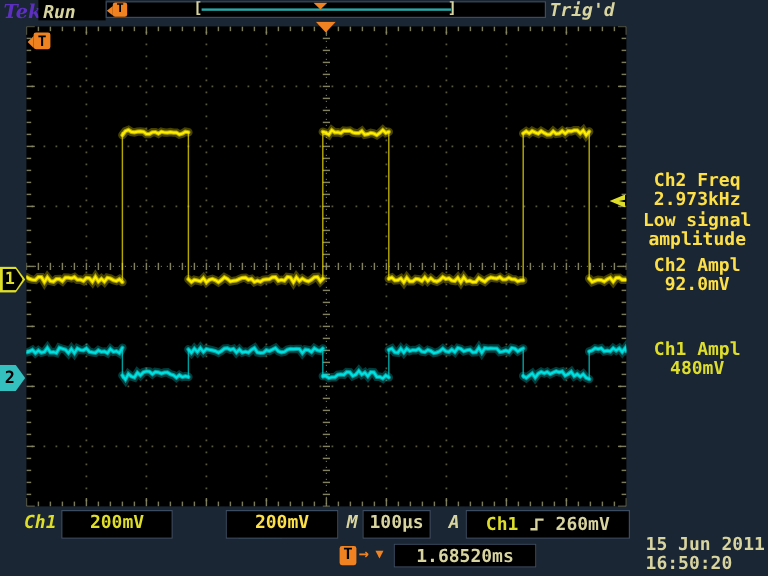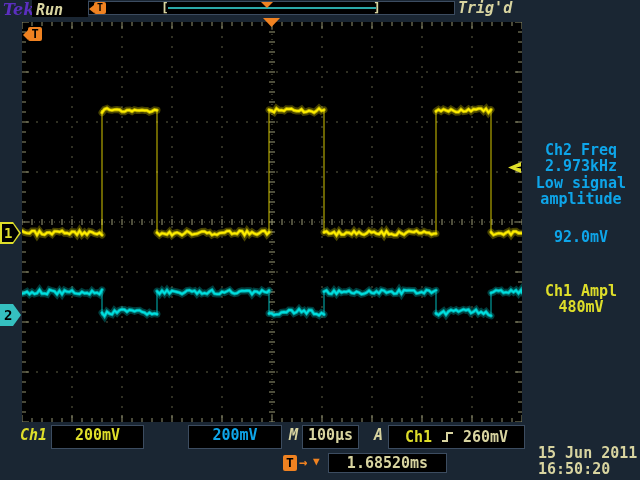--- a/index.html
+++ b/index.html
@@ -1,21 +1,21 @@
 <!DOCTYPE html>
 <html><head>
 <meta charset="utf-8">
 <style>
   html,body{margin:0;padding:0;background:#10161f;}
   .screen{position:relative;width:640px;height:480px;background:#1a2633;overflow:hidden;
           font-family:"DejaVu Sans Mono",monospace;font-weight:bold;}
   .abs{position:absolute;}
   .khaki{color:#d8d4a0;}
   .yellow{color:#dede2a;}
-  .teal{color:#0ea5e9;}
+  .teal{color:#fde047;}
   .blackbox{background:#000;border:1px solid #3c4c60;box-sizing:border-box;}
   .plot{left:22px;top:22px;width:500px;height:400px;background:#000;}
   .sideline{left:523px;width:116px;text-align:center;font-size:15px;line-height:16px;}
   .rowtext{font-size:15px;line-height:19px;font-style:italic;}
   .tbadge{background:#f08221;color:#000;text-align:center;border-radius:2px;}
   .tri-left{width:0;height:0;border-style:solid;}
   .readbox{height:24px;text-align:center;font-size:15px;line-height:18px;}
 </style>
 </head>
 <body>
@@ -1149,20 +1149,21 @@
   <div class="abs" style="left:0;top:304px;width:21px;height:22px;background:#35c0c0;clip-path:polygon(0 0,13px 0,100% 50%,13px 100%,0 100%);">
     <div class="abs" style="left:4px;top:3px;color:#000;font-size:14px;line-height:16px;">2</div>
   </div>
 
   <div class="abs" style="left:508px;top:162px;width:13px;height:11px;background:#dede2a;clip-path:polygon(0 50%,100% 0,100% 40%,60% 50%,100% 60%,100% 100%);"></div>
 
   <div class="abs sideline teal" style="top:142px;">Ch2 Freq</div>
   <div class="abs sideline teal" style="top:158px;">2.973kHz</div>
   <div class="abs sideline teal" style="top:175px;">Low signal</div>
   <div class="abs sideline teal" style="top:191px;">amplitude</div>
+  <div class="abs sideline teal" style="top:213px;">Ch2 Ampl</div>
   <div class="abs sideline teal" style="top:229px;">92.0mV</div>
   <div class="abs sideline yellow" style="top:283px;">Ch1 Ampl</div>
   <div class="abs sideline yellow" style="top:299px;">480mV</div>
 
   <div class="abs yellow rowtext" style="left:20px;top:426px;">Ch1</div>
   <div class="abs blackbox readbox yellow" style="left:51px;top:425px;width:93px;">200mV</div>
   <div class="abs readbox" style="left:151px;top:425px;width:36px;background:#35c0c0;color:#000;margin-left:48px;">Ch2</div>
   <div class="abs blackbox readbox teal" style="left:188px;top:425px;width:94px;">200mV</div>
   <div class="abs khaki rowtext" style="left:289px;top:426px;">M</div>
   <div class="abs blackbox readbox khaki" style="left:302px;top:425px;width:57px;">100µs</div>

